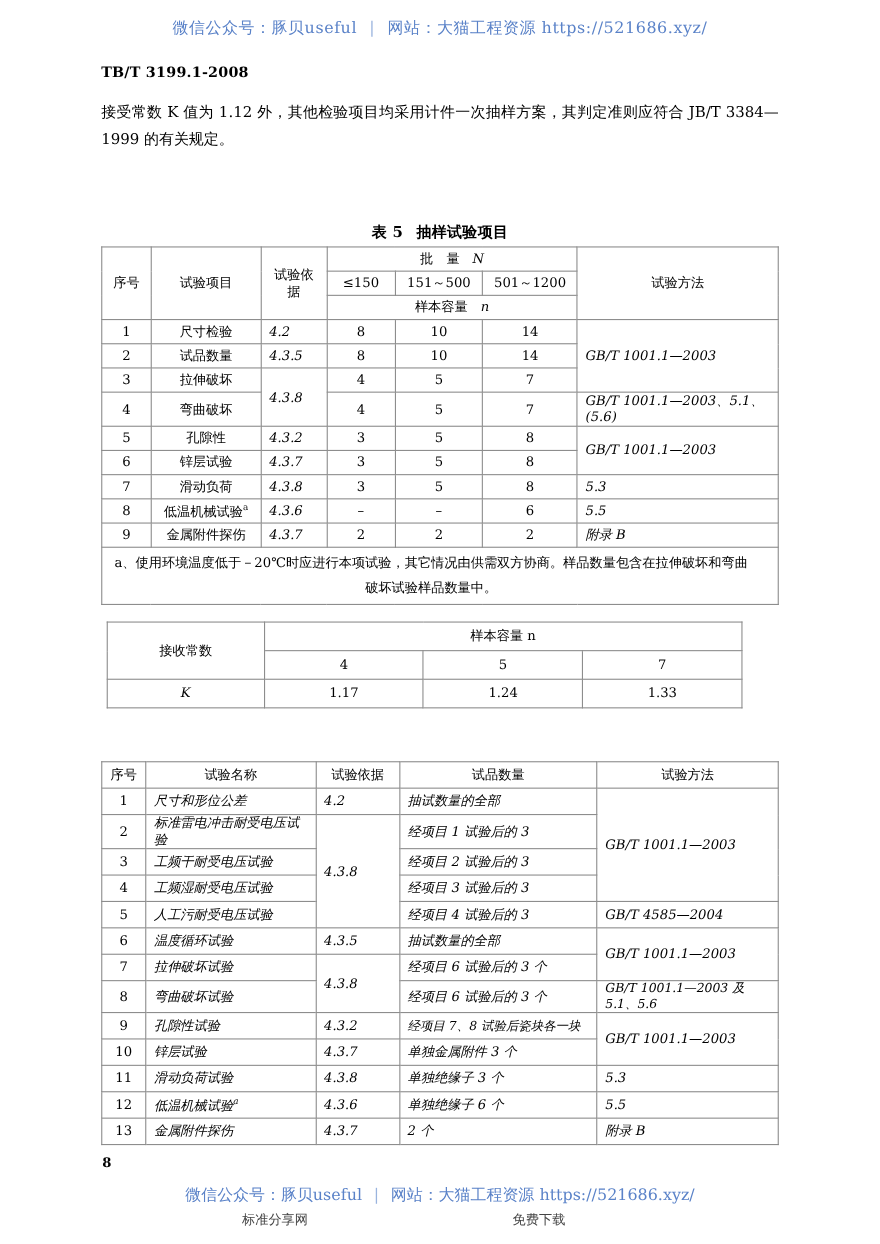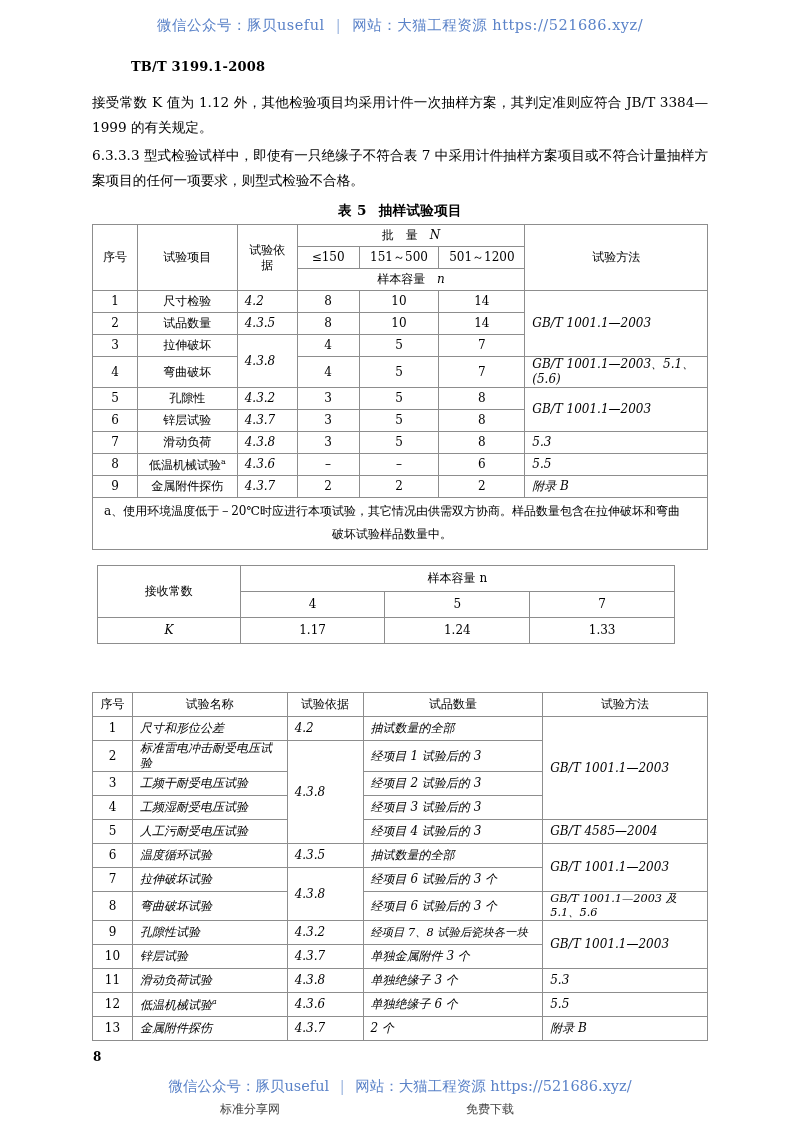--- a/index.html
+++ b/index.html
@@ -64,21 +64,20 @@
   .wm-sub .s2 { display:inline-block; width: 180px; text-align:center; margin-left: 60px;}
 
   
   .runhead {
     position: absolute;
     left: 92px;
     top: 59px;
     font-size: 13px;
     font-weight: bold;
     letter-spacing: 0.2px;
-    margin-left: 39px;
   }
 
   
   .para {
     position: absolute;
     left: 92px;
     width: 616px;
     font-size: 13.6px;
     line-height: 25px;
     text-align: justify;
@@ -155,21 +154,20 @@
   <div class="wm-top">
     <span>微信公众号：豚贝useful</span>
     <span class="sep">|</span>
     <span>网站：大猫工程资源</span>
     <span class="url">https://521686.xyz/</span>
   </div>
 
   <div class="runhead">TB/T 3199.1-2008</div>
 
   <div class="para p1">接受常数 K 值为 1.12 外，其他检验项目均采用计件一次抽样方案，其判定准则应符合 JB/T 3384—1999 的有关规定。</div>
-  <div class="para p2">6.3.3.3 型式检验试样中，即使有一只绝缘子不符合表 7 中采用计件抽样方案项目或不符合计量抽样方案项目的任何一项要求，则型式检验不合格。</div>
 
   <div class="tcap" style="top:202px;">
     <span class="num">表 5</span><span>抽样试验项目</span>
   </div>
 
   <table class="doc" id="table5">
     <colgroup>
       <col style="width:45px">
       <col style="width:100px">
       <col style="width:60px">

